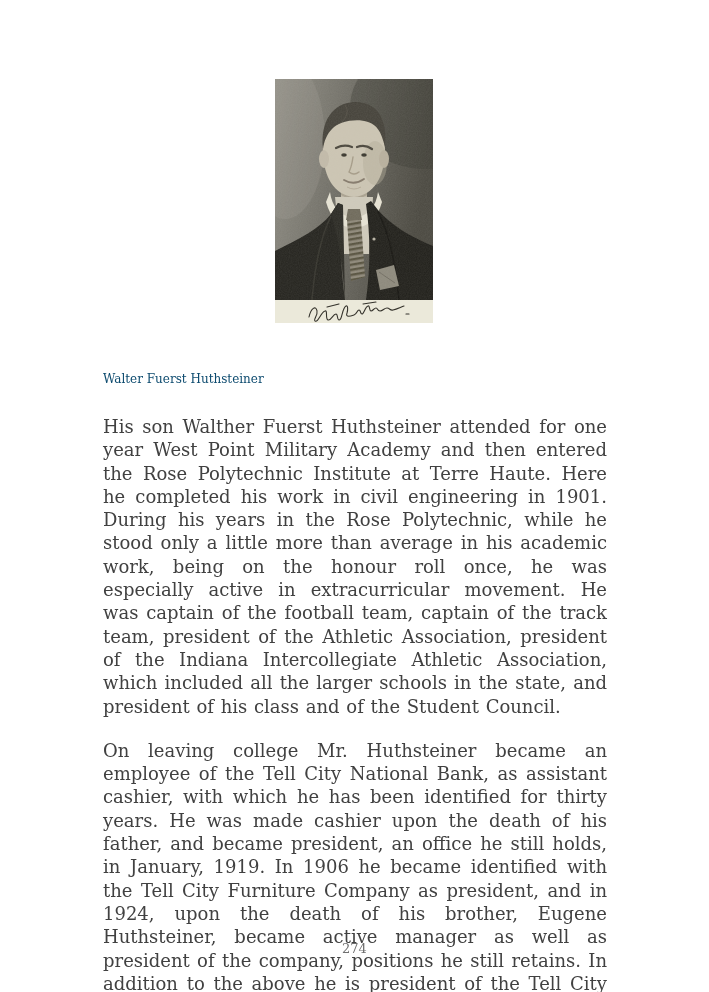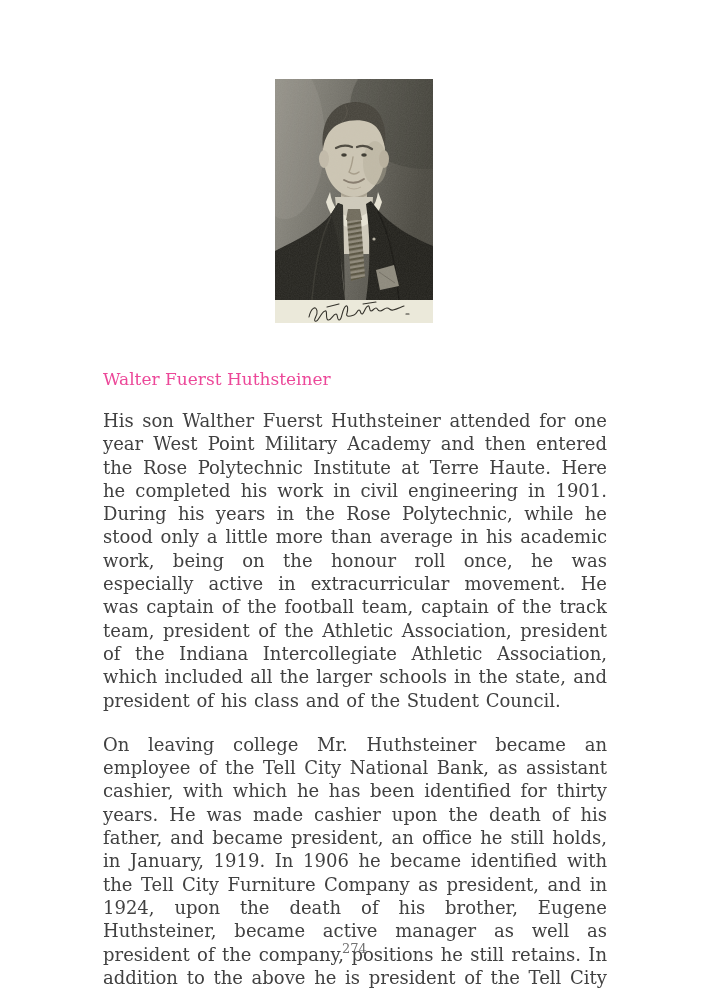--- a/index.html
+++ b/index.html
@@ -22,24 +22,24 @@
   }
   .photo-wrap svg { display: block; width: 158px; height: 244px; }
   .content {
     position: absolute;
     left: 103px;
     top: 368px;
     width: 504px;
     color: #414141;
   }
   .caption {
-    font-size: 17px;
+    font-size: 12px;
     line-height: 23px;
-    margin-bottom: 18px;
-    color: #ec4899;
+    margin-bottom: 24px;
+    color: #0c4a6e;
   }
   .para {
     font-size: 18px;
     line-height: 23.3px;
     text-align: justify;
     color: #414141;
     margin-bottom: 21px;
     word-spacing: 1px;
   }
   .footer {

